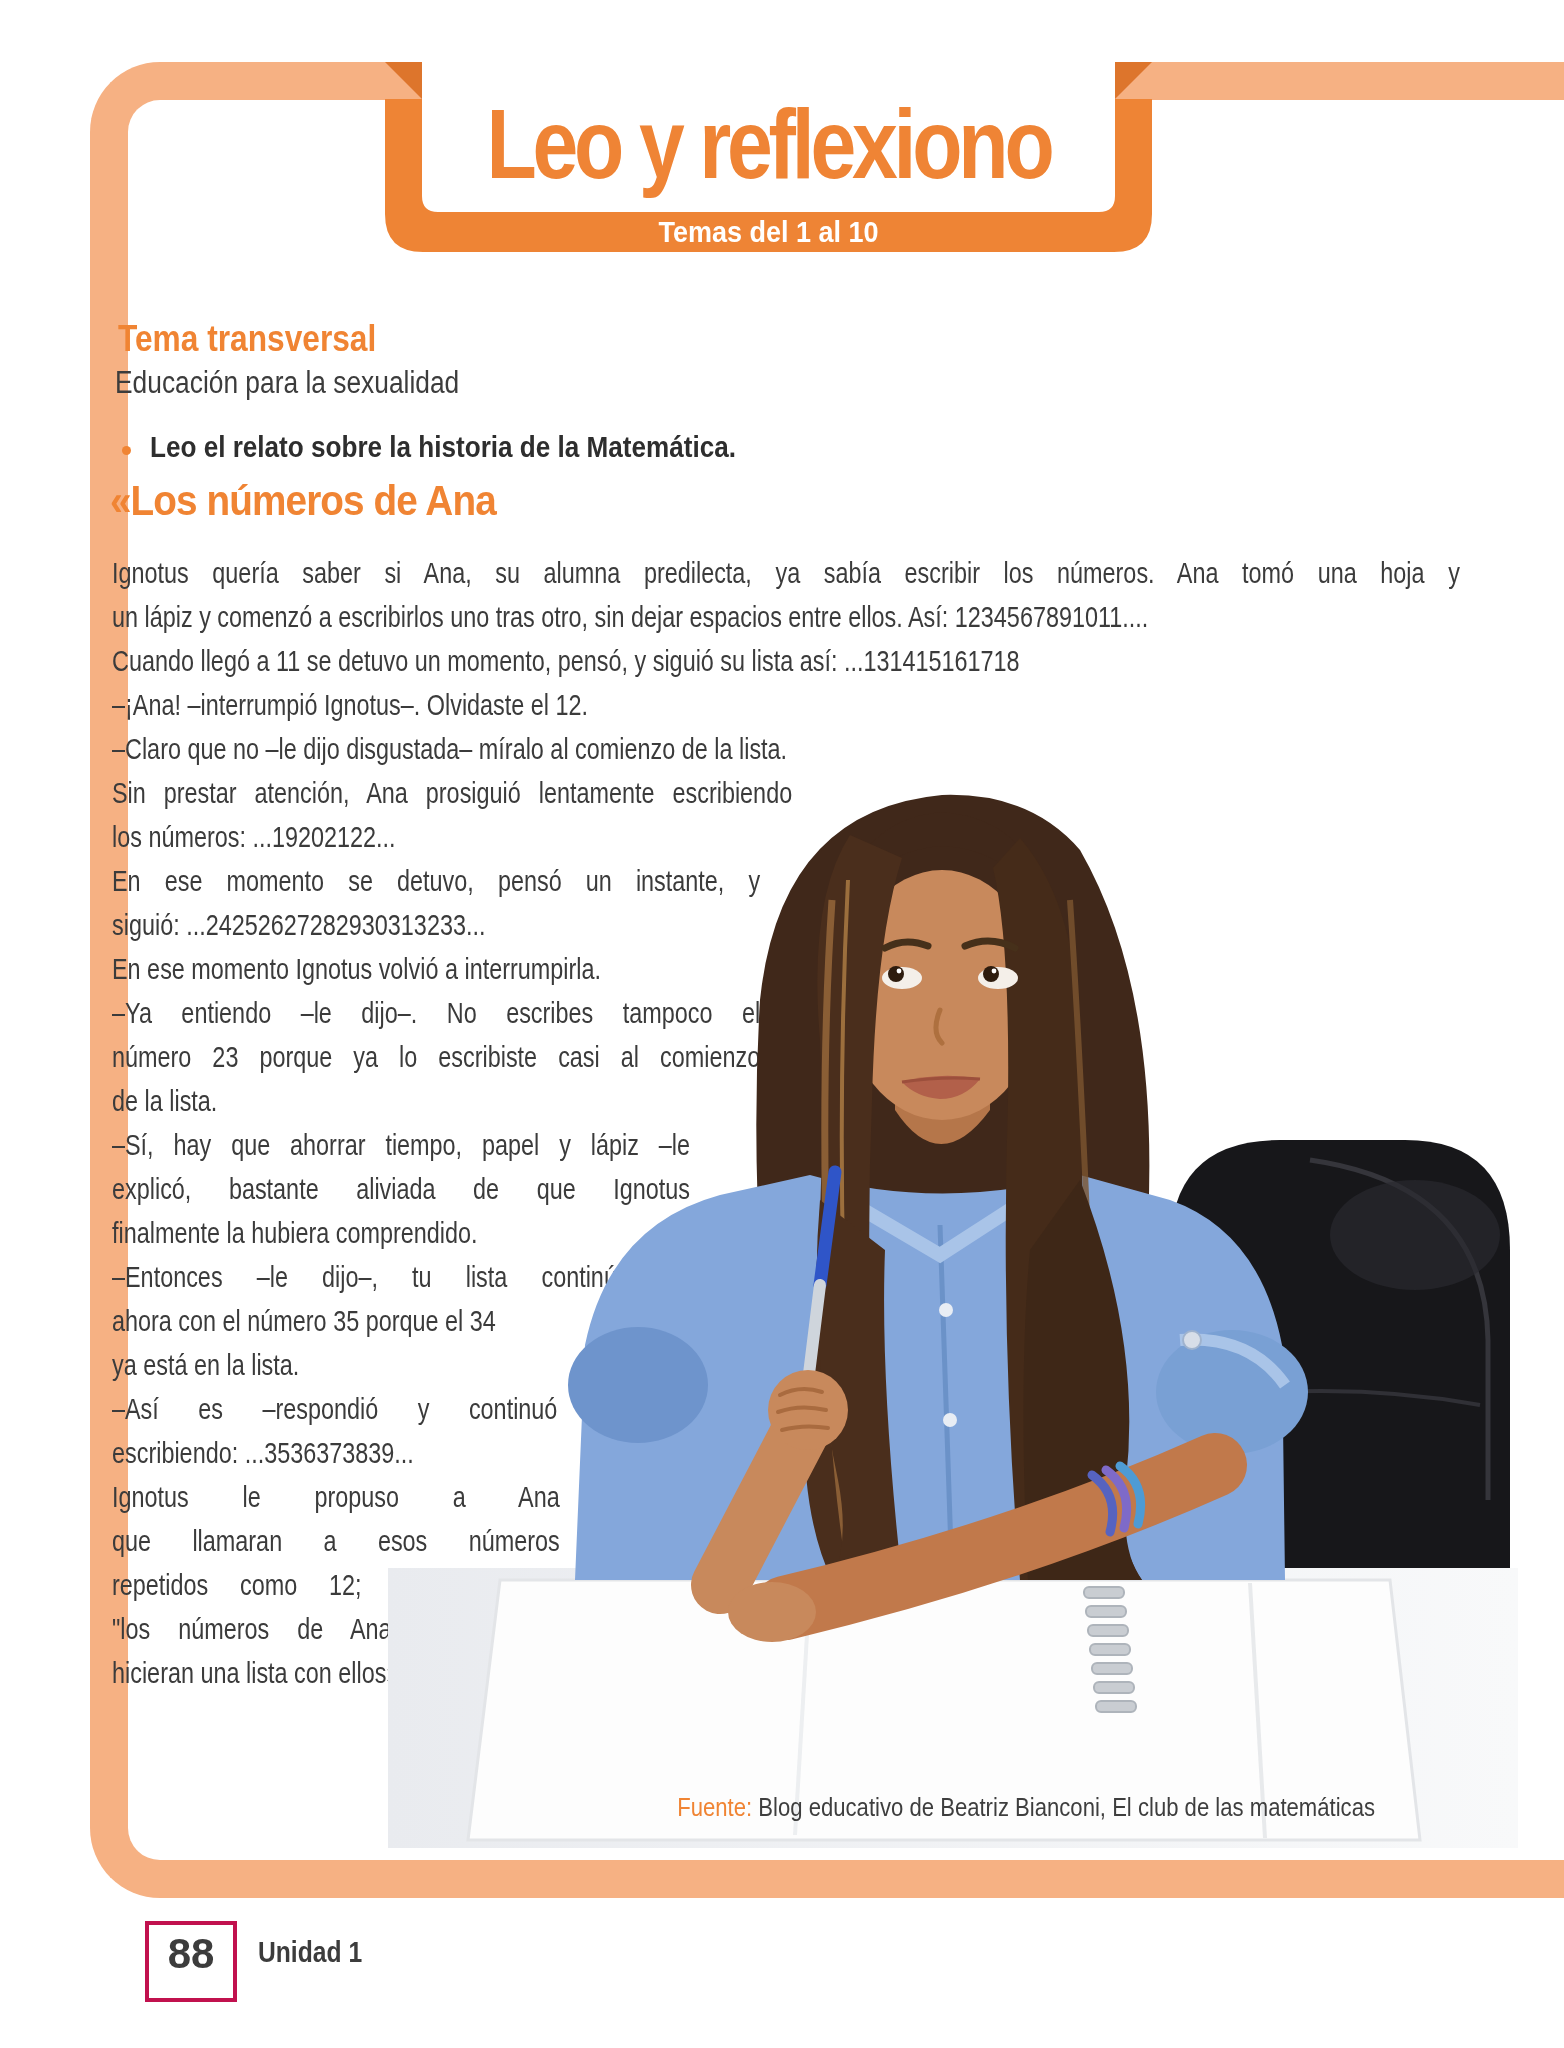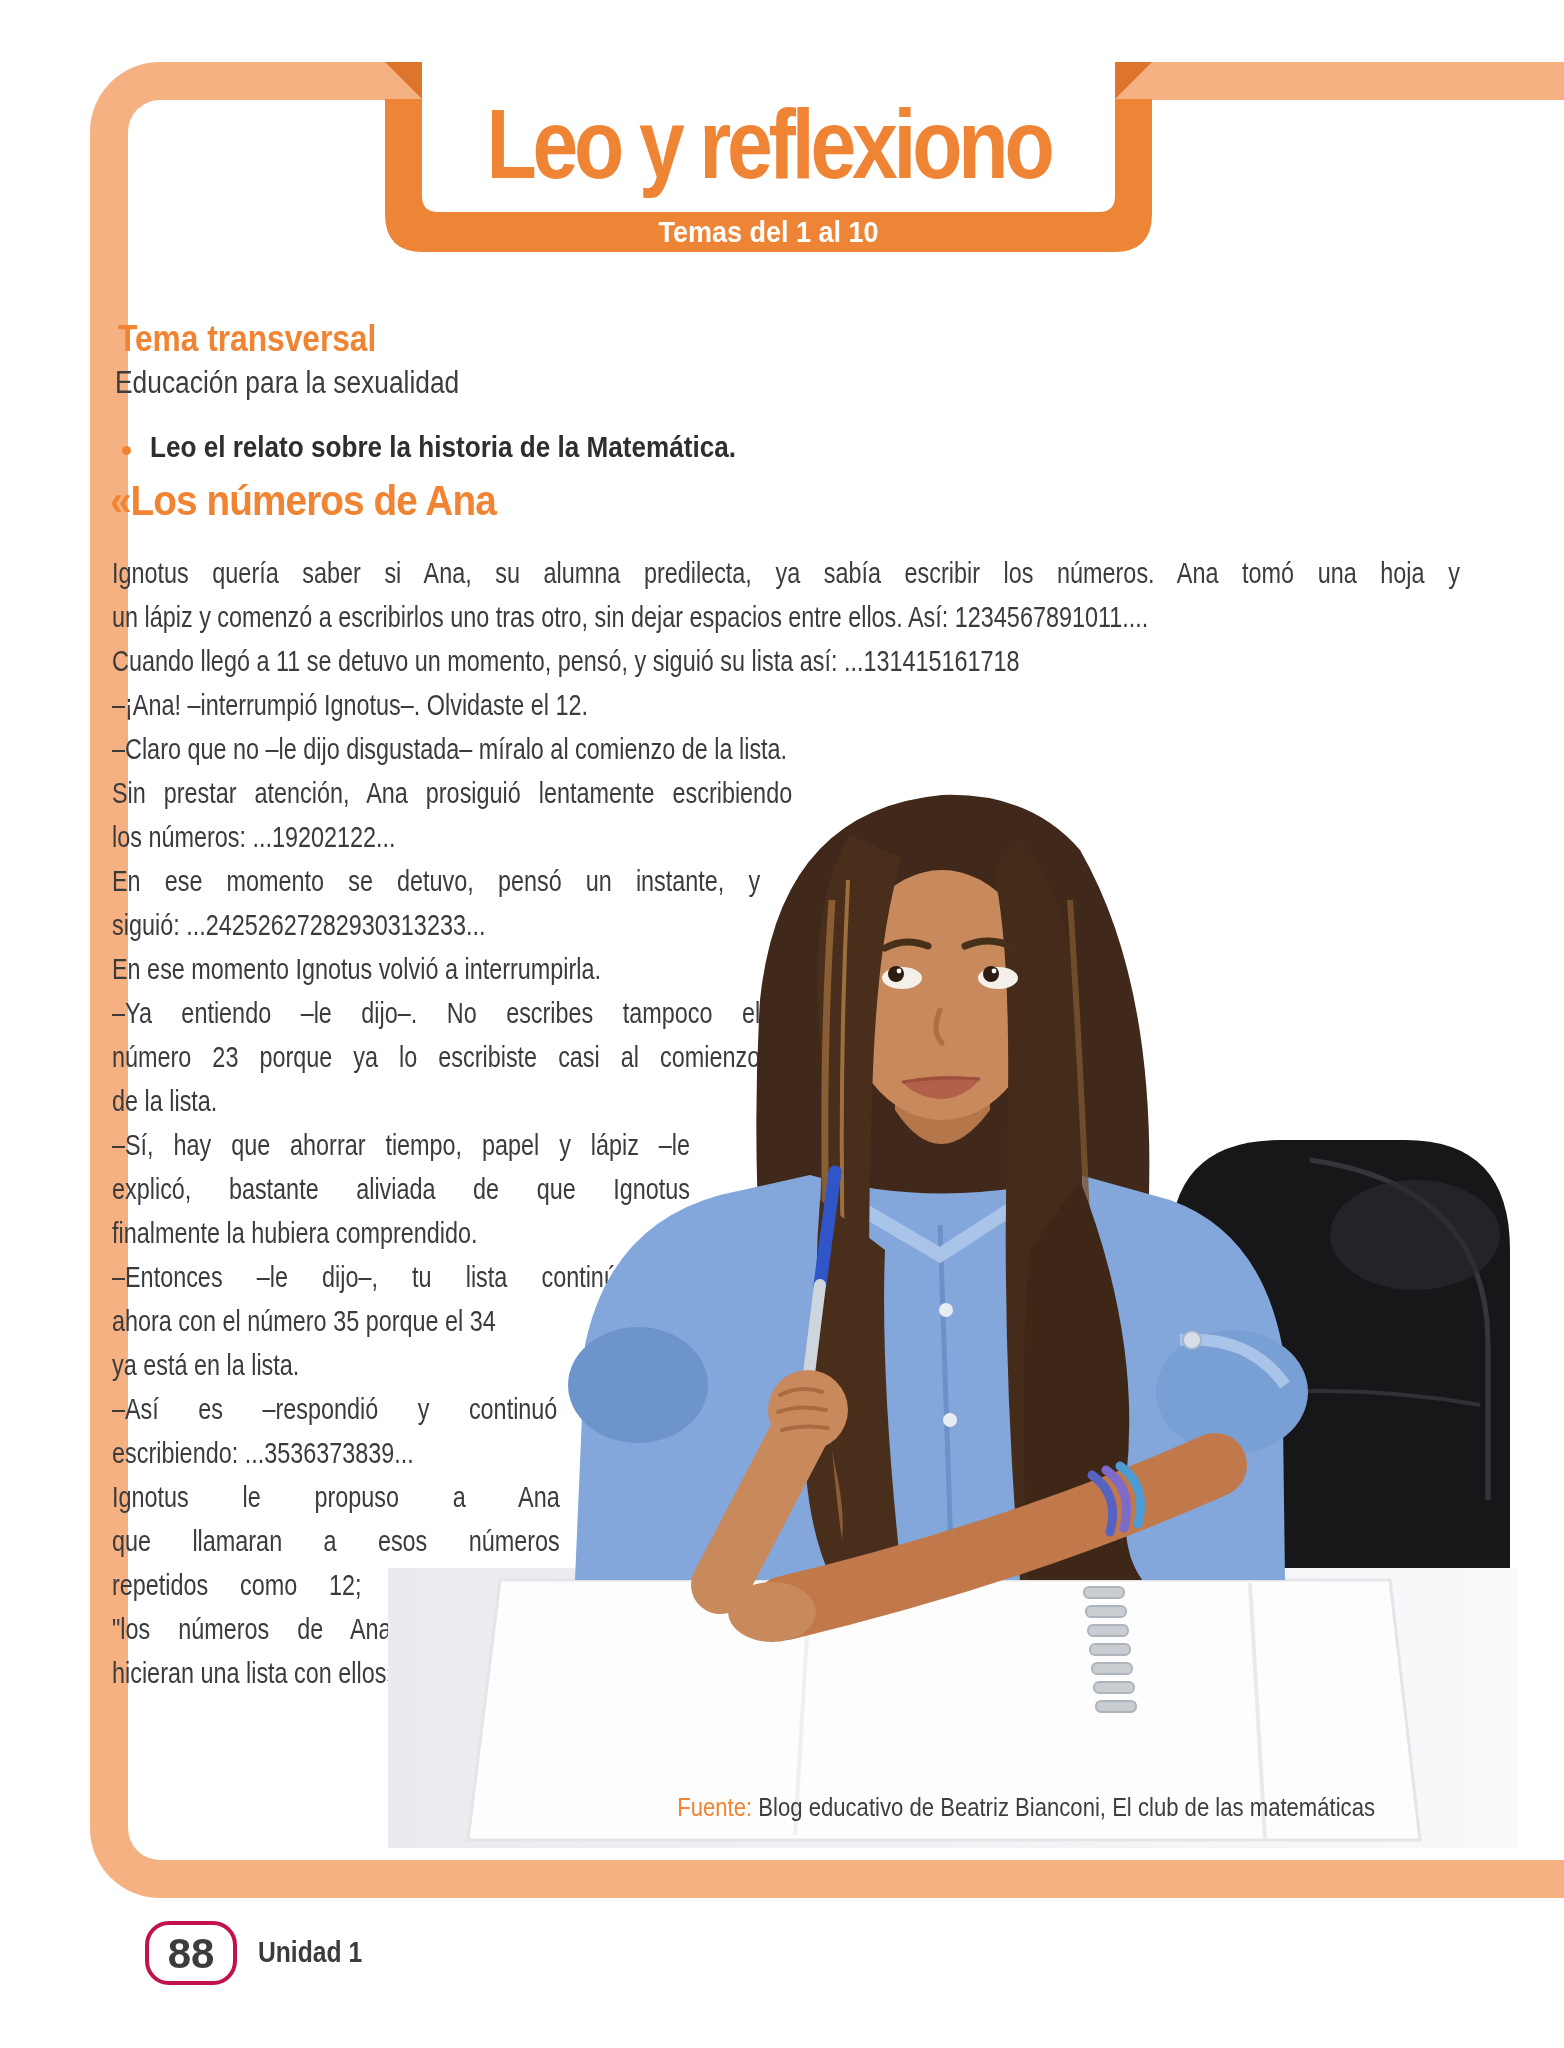--- a/index.html
+++ b/index.html
@@ -34,22 +34,22 @@
   .w-full{width:1728px;} .w-a{width:872px;} .w-b{width:831px;} .w-c{width:741px;}
   .w-d{width:664px;} .w-e{width:571px;} .w-f{width:574px;} .w-g{width:506px;}
 
   
   .photo{left:380px;top:780px;width:1184px;height:1068px;}
   .caption{left:500px;top:1792px;width:875px;text-align:right;font-size:26px;color:#3e3e3e;
            transform:scaleX(.85);transform-origin:100% 0;}
   .caption .src{color:#F08433;}
 
   
-  .pgbox{left:145px;top:1921px;width:92px;height:64px;box-sizing:border-box;border:4px solid #C1114E;
-         border-radius:24px;text-align:center;line-height:58px;font-size:42px;font-weight:600;color:#3c3c3c;}
+  .pgbox{left:145px;top:1921px;width:92px;height:81px;box-sizing:border-box;border:4px solid #C1114E;
+         border-radius:0;text-align:center;line-height:58px;font-size:42px;font-weight:600;color:#3c3c3c;}
   .unit{left:258px;top:1936px;font-size:29px;font-weight:700;color:#3c3c3c;transform:scaleX(.85);transform-origin:0 0;}
 </style>
 </head>
 <body>
 
 <div class="page">
 
   <div class="abs frame"></div>
 
   <svg class="abs banner-svg" viewBox="0 0 773 193">

